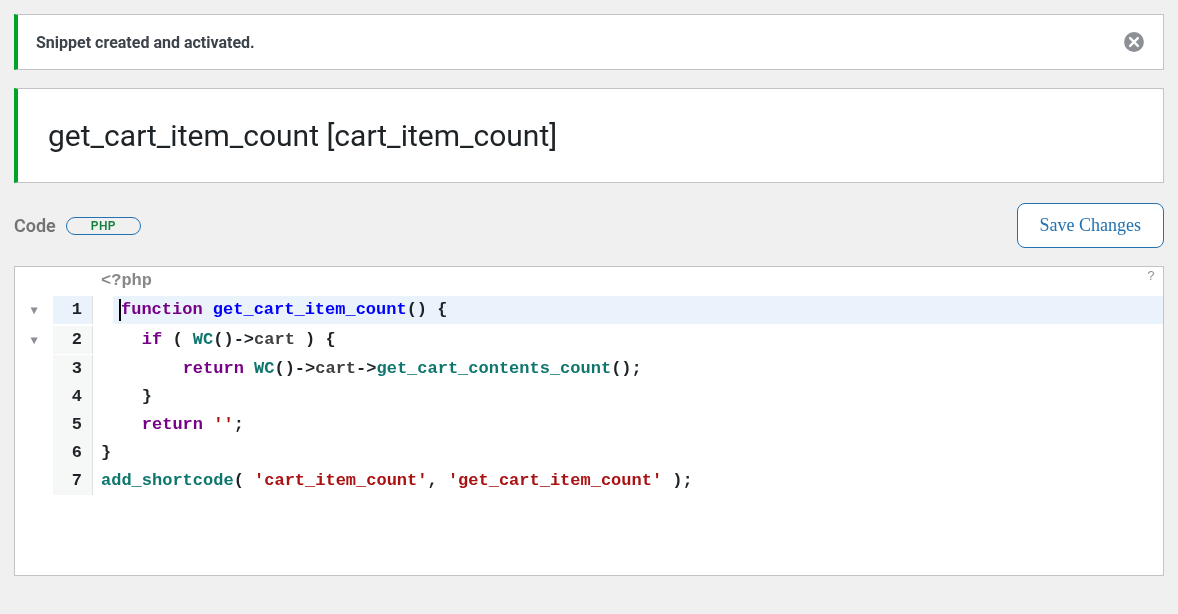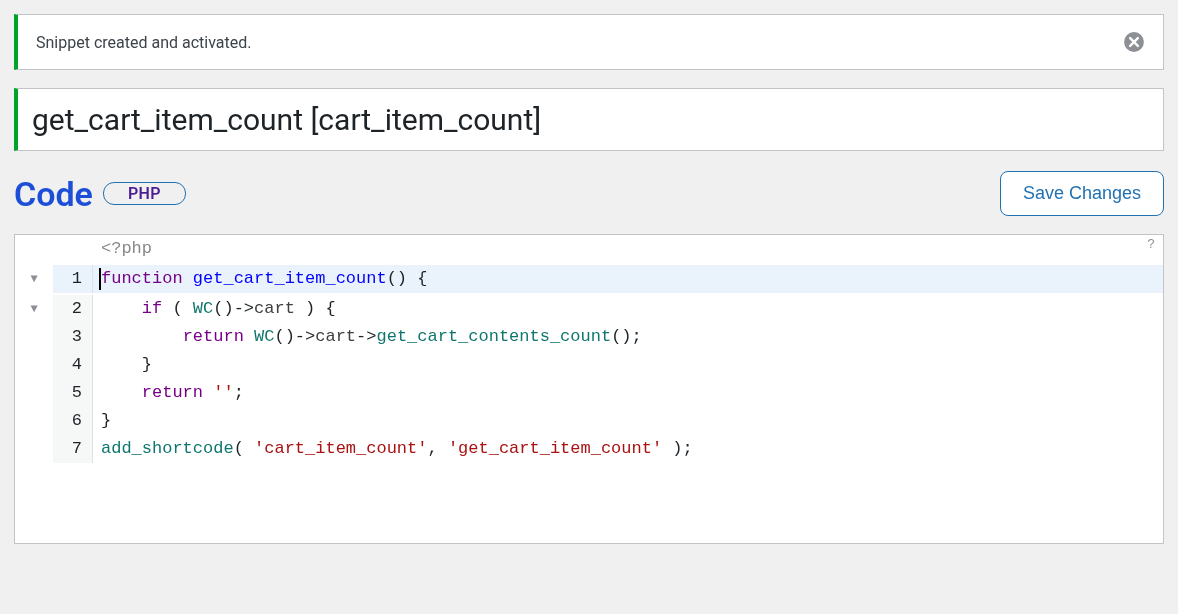--- a/index.html
+++ b/index.html
@@ -17,37 +17,38 @@
       background: #fff;
       border: 1px solid #c3c4c7;
       border-left: 4px solid #00a32a;
       padding: 16px 18px;
       margin-bottom: 18px;
       display: flex;
       align-items: center;
       justify-content: space-between;
       font-size: 16px;
       color: #3c434a;
+      font-weight: bold;
     }
     .notice-dismiss {
       cursor: pointer;
       color: #8c8f94;
       display: flex;
       align-items: center;
       justify-content: center;
     }
     .notice-dismiss svg {
       width: 22px;
       height: 22px;
     }
     .title-box {
       background: #fff;
       border: 1px solid #c3c4c7;
       border-left: 4px solid #00a32a;
-      padding: 0;
+      padding: 16px;
       margin-bottom: 20px;
     }
     .title-input {
       width: 100%;
       border: none;
       outline: none;
       padding: 13px 14px;
       font-size: 30px;
       font-weight: 400;
       color: #1d2327;
@@ -59,68 +60,69 @@
       align-items: center;
       justify-content: space-between;
       margin-bottom: 18px;
     }
     .section-title-wrap {
       display: flex;
       align-items: center;
       gap: 10px;
     }
     .section-title {
-      font-size: 34px;
+      font-size: 18px;
       font-weight: 600;
-      color: #1d4ed8;
+      color: #737373;
       text-align: right;
     }
     .lang-badge {
       border: 1.5px solid #2271b1;
-      color: #4c1d95;
-      font-size: 16px;
+      color: #15803d;
+      font-size: 12px;
       font-weight: 600;
       padding: 1px 24px;
       border-radius: 11px;
       letter-spacing: 0.4px;
     }
     .action-buttons {
       display: flex;
       gap: 14px;
     }
     .btn {
       border: 1.5px solid #2271b1;
       background: #fff;
       color: #2271b1;
       font-size: 18px;
       padding: 11px 22px;
       border-radius: 8px;
       cursor: pointer;
-      font-family: Liberation Sans, sans-serif;
+      font-family: Liberation Serif, serif;
     }
     .code-editor {
       background: #fff;
       border: 1px solid #c3c4c7;
       position: relative;
       font-family: Menlo, Monaco, Consolas, "Courier New", monospace;
       font-size: 17px;
       min-height: 310px;
     }
     .editor-help {
       position: absolute;
       top: 2px;
       right: 8px;
       color: #8c8f94;
       font-size: 13px;
       cursor: pointer;
     }
     .editor-line {
       display: flex;
-      align-items: flex-end;
+      align-items: center;
       line-height: 28px;
+      font-weight: bold;
     }
     .fold-gutter {
       width: 38px;
       text-align: center;
       color: #8c8f94;
       font-size: 12px;
       user-select: none;
       flex-shrink: 0;
       padding-top: 2px;
     }
@@ -145,20 +147,21 @@
     .php-open-line .line-number,
     .php-open-line .fold-gutter {
       background: transparent;
     }
     .php-open-line .line-number {
       color: transparent;
       border-right: 1px solid transparent;
     }
     .current-line .line-content {
       background: #eaf3fb;
+      margin-left: 20px;
     }
     .current-line .line-number {
       background: #eaf3fb;
     }
     .cursor-line {
       border-left: 2px solid #000;
       display: inline-block;
       height: 22px;
       vertical-align: middle;
       margin-left: -2px;

